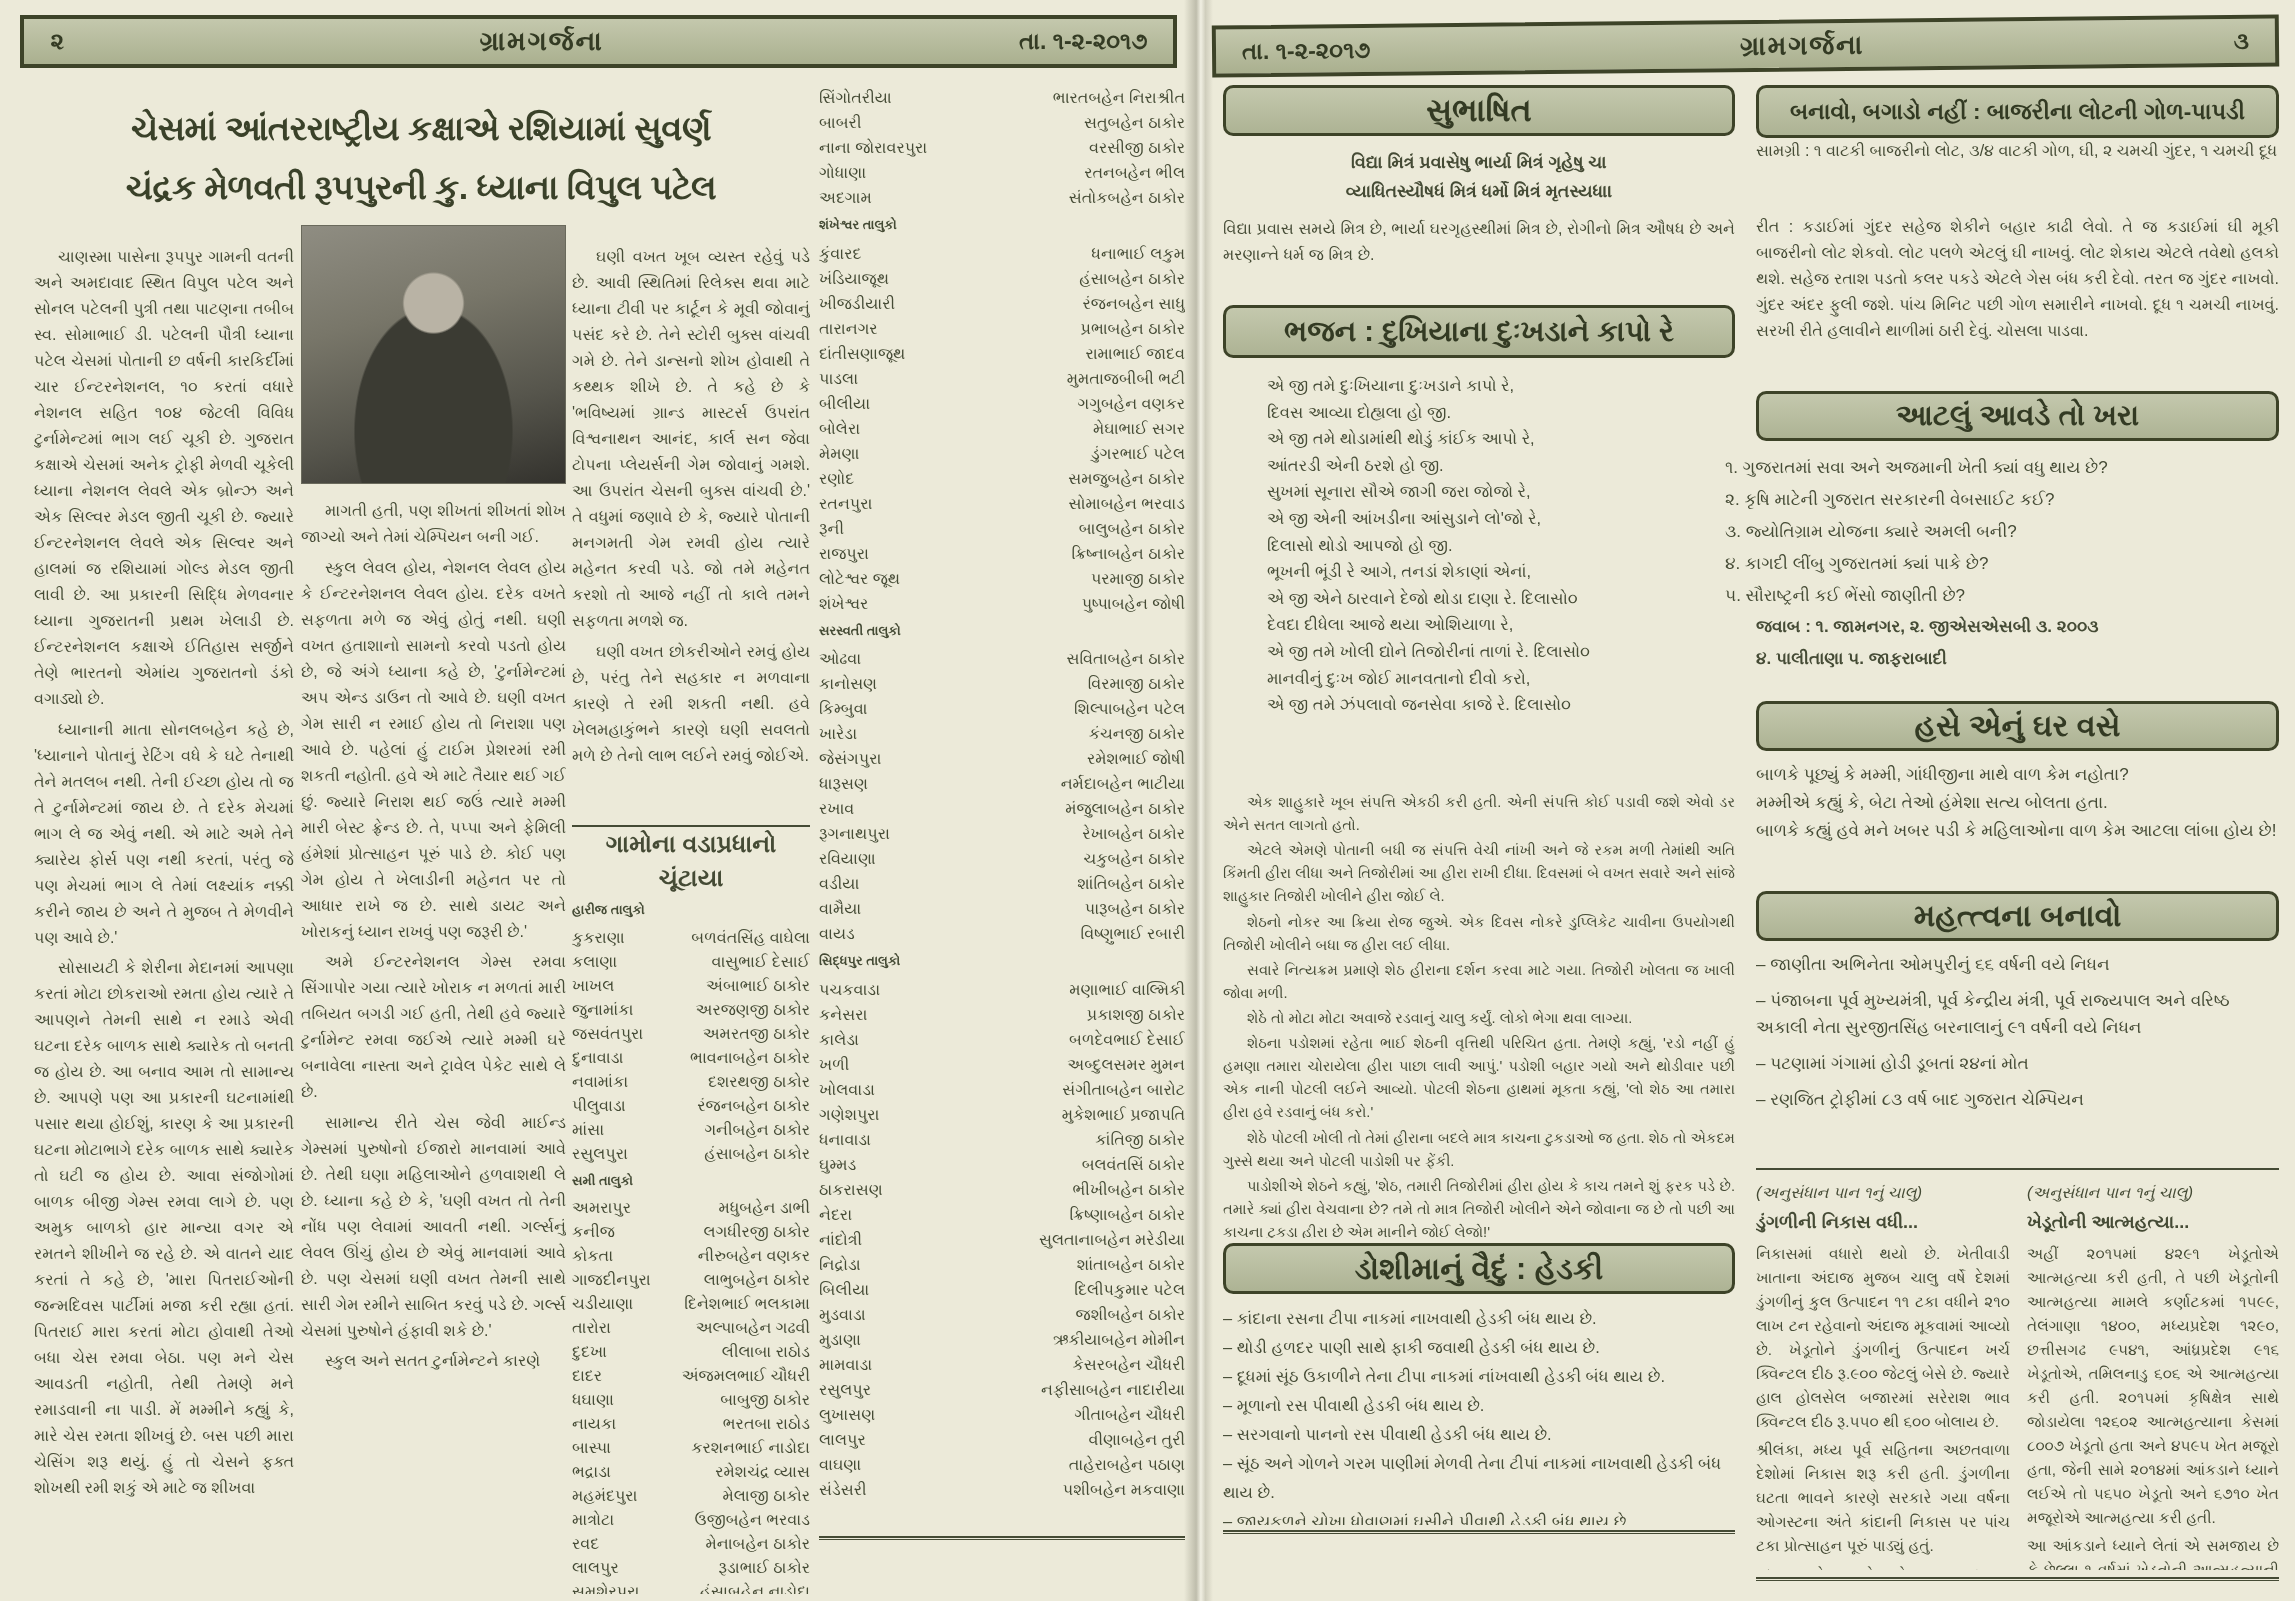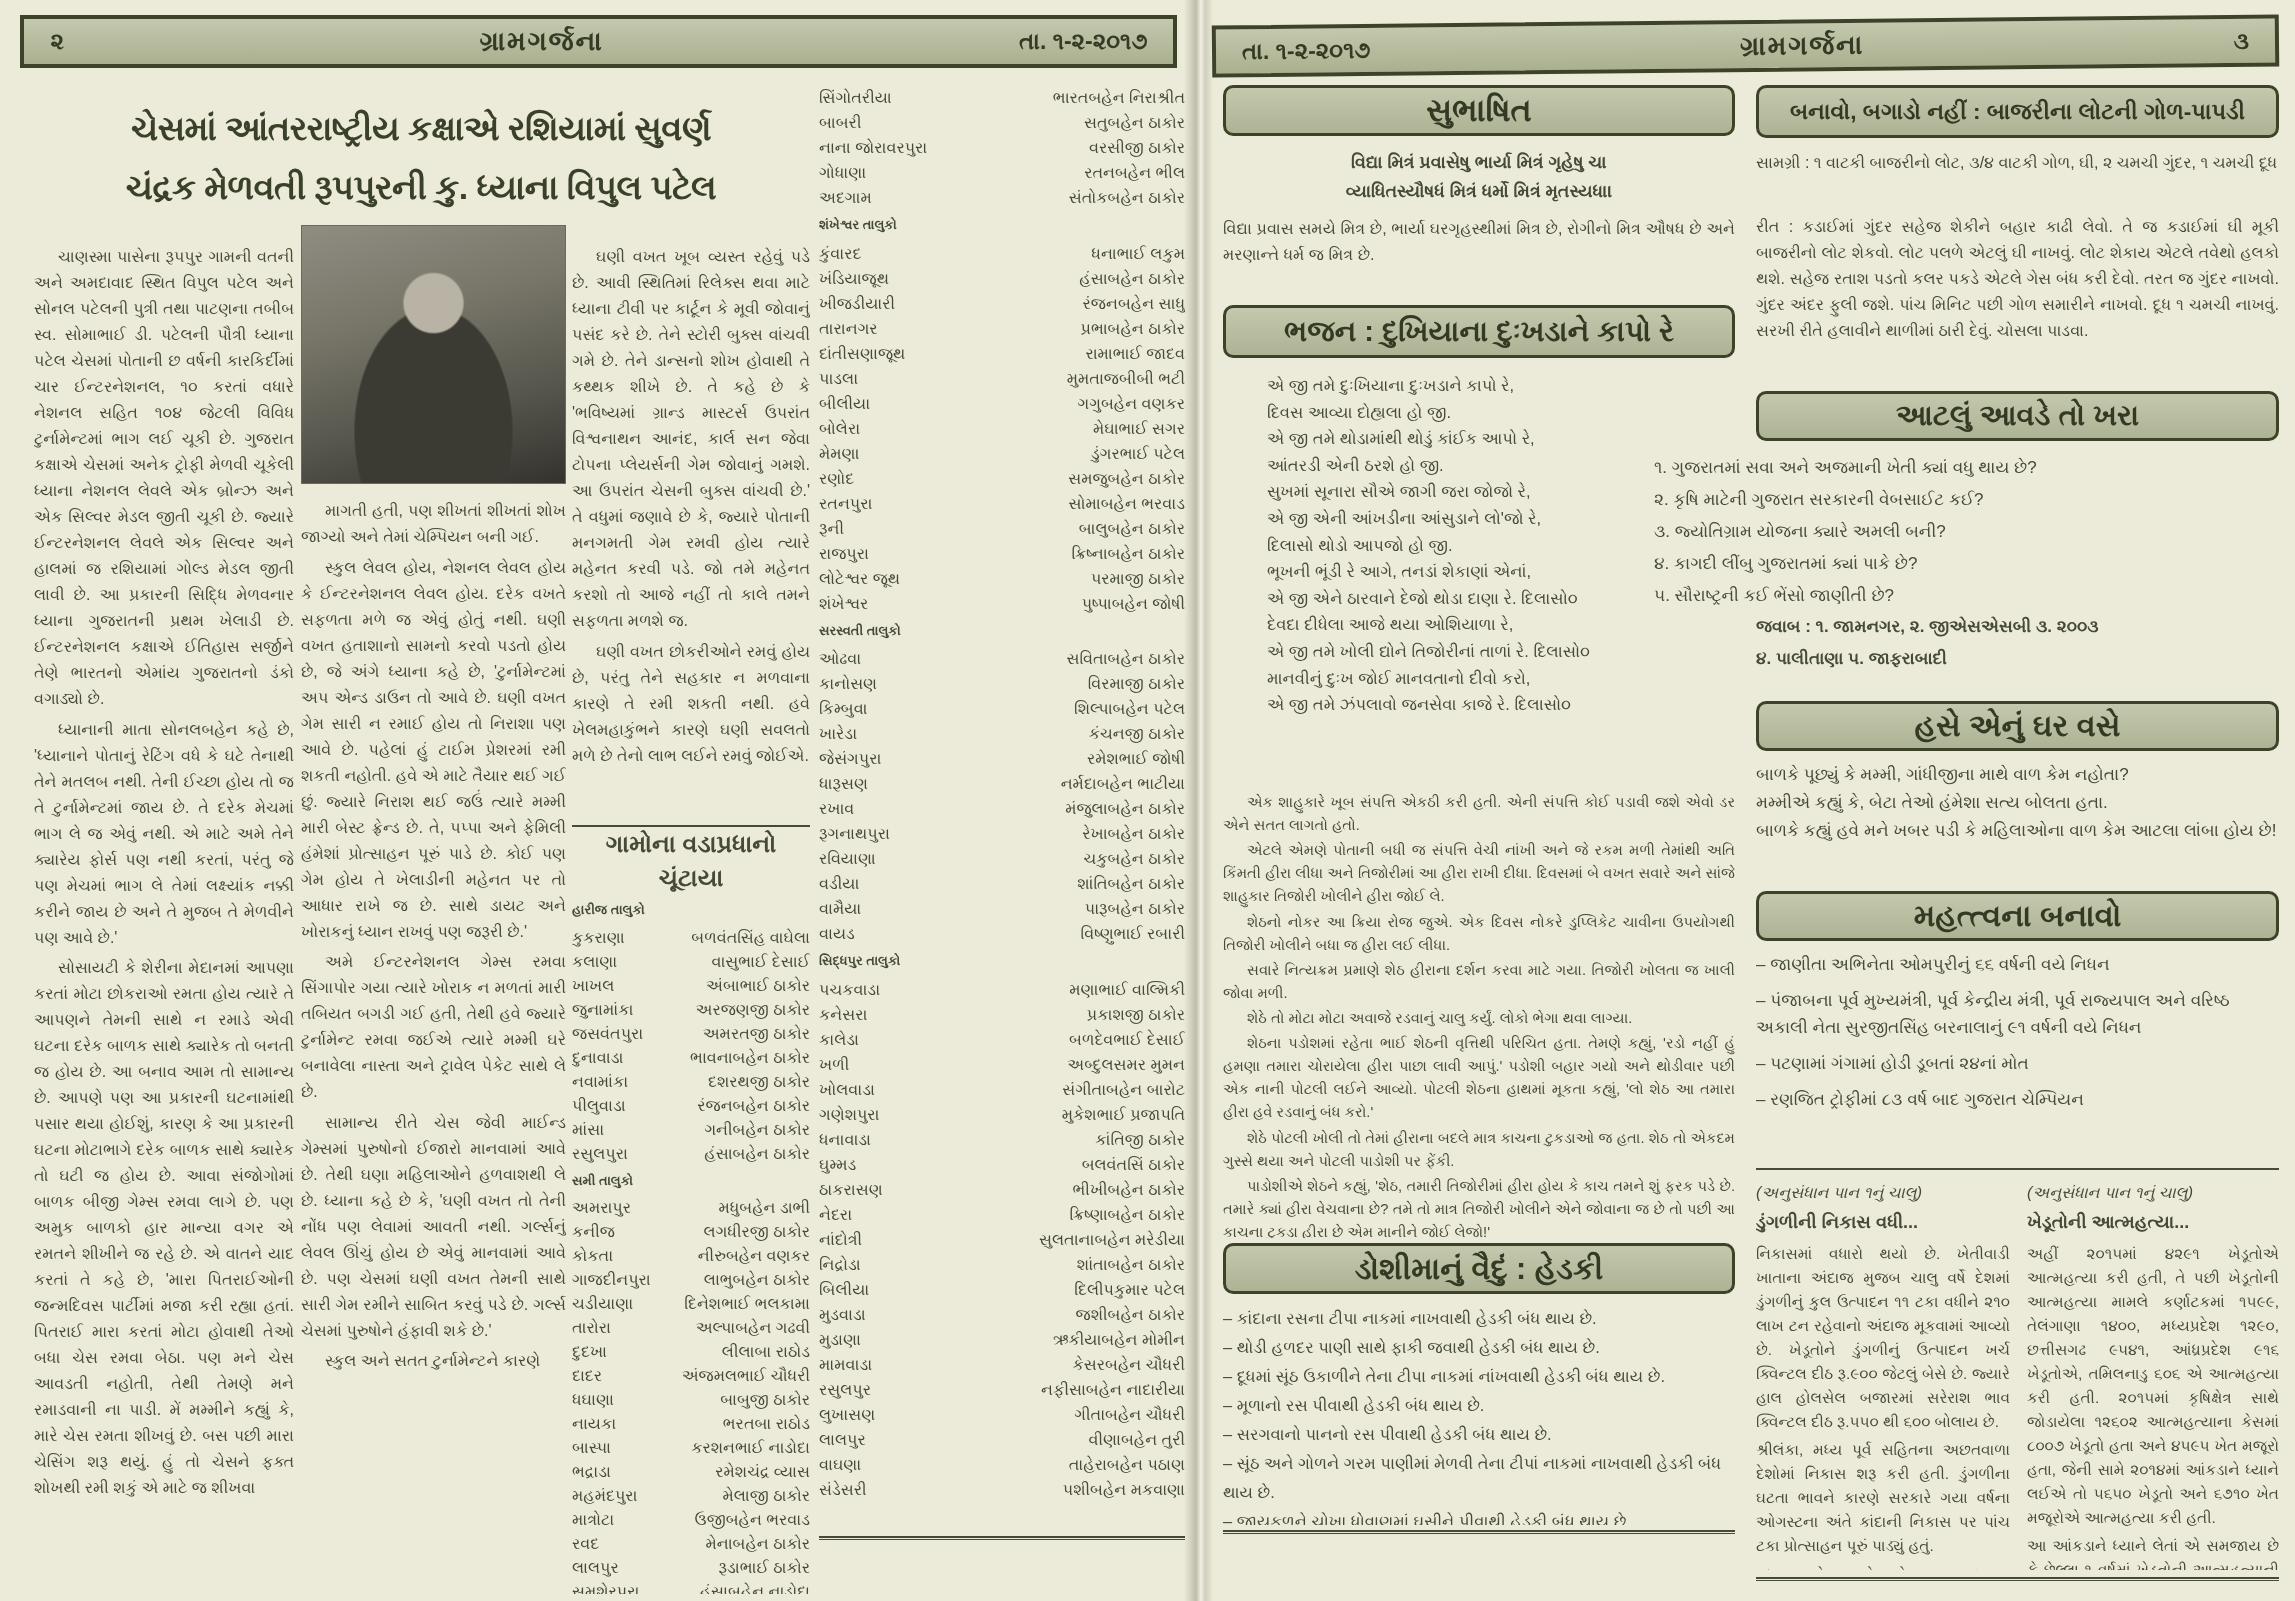--- a/index.html
+++ b/index.html
@@ -579,31 +579,31 @@
       <div class="vitem">મૂળાનો રસ પીવાથી હેડકી બંધ થાય છે.</div>
       <div class="vitem">સરગવાનો પાનનો રસ પીવાથી હેડકી બંધ થાય છે.</div>
       <div class="vitem">સૂંઠ અને ગોળને ગરમ પાણીમાં મેળવી તેના ટીપાં નાકમાં નાખવાથી હેડકી બંધ થાય છે.</div>
       <div class="vitem">જાયફળને ચોખા ધોવાણમાં ઘસીને પીવાથી હેડકી બંધ થાય છે.</div>
     </div>
   <div class="dblrule abs" style="left:1223px;top:1530px;width:512px"></div>
 
   <div class="box abs" style="left:1756px;top:85px;width:523px;height:53px;font-size:22.6px">
     <span>બનાવો, બગાડો નહીં : બાજરીના લોટની ગોળ-પાપડી</span>
   </div>
-  <div class="abs" style="left:1756px;top:150px;width:523px;height:59px;overflow:hidden">
+  <div class="abs" style="left:1756px;top:138px;width:523px;height:59px;overflow:hidden">
     <p class="body" style="text-indent:0">સામગ્રી : ૧ વાટકી બાજરીનો લોટ, ૩/૪ વાટકી ગોળ, ઘી, ૨ ચમચી ગુંદર, ૧ ચમચી દૂધ</p>
   </div>
   <div class="abs" style="left:1756px;top:214px;width:523px;height:167px;overflow:hidden">
     <p class="body" style="text-indent:0">રીત : કડાઈમાં ગુંદર સહેજ શેકીને બહાર કાઢી લેવો. તે જ કડાઈમાં ઘી મૂકી બાજરીનો લોટ શેકવો. લોટ પલળે એટલું ઘી નાખવું. લોટ શેકાય એટલે તવેથો હલકો થશે. સહેજ રતાશ પડતો કલર પકડે એટલે ગેસ બંધ કરી દેવો. તરત જ ગુંદર નાખવો. ગુંદર અંદર ફુલી જશે. પાંચ મિનિટ પછી ગોળ સમારીને નાખવો. દૂધ ૧ ચમચી નાખવું. સરખી રીતે હલાવીને થાળીમાં ઠારી દેવું. ચોસલા પાડવા.</p>
   </div>
 
   <div class="box abs" style="left:1756px;top:391px;width:523px;height:50px;font-size:29px">
     <span>આટલું આવડે તો ખરા</span>
   </div>
-  <div class="abs" style="left:1654px;top:452px;width:523px;height:170px;overflow:hidden">
+  <div class="abs" style="left:1725px;top:452px;width:523px;height:170px;overflow:hidden">
 
   <div class="qline">૧. ગુજરાતમાં સવા અને અજમાની ખેતી ક્યાં વધુ થાય છે?</div>
       <div class="qline">૨. કૃષિ માટેની ગુજરાત સરકારની વેબસાઈટ કઈ?</div>
       <div class="qline">૩. જ્યોતિગ્રામ યોજના ક્યારે અમલી બની?</div>
       <div class="qline">૪. કાગદી લીંબુ ગુજરાતમાં ક્યાં પાકે છે?</div>
       <div class="qline">૫. સૌરાષ્ટ્રની કઈ ભેંસો જાણીતી છે?</div>
     </div>
   <div class="abs" style="left:1756px;top:611px;width:523px">
     <div class="qline" style="font-weight:bold">જવાબ : ૧. જામનગર, ૨. જીએસએસબી ૩. ૨૦૦૩</div>
     <div class="qline" style="font-weight:bold">૪. પાલીતાણા ૫. જાફરાબાદી</div>

